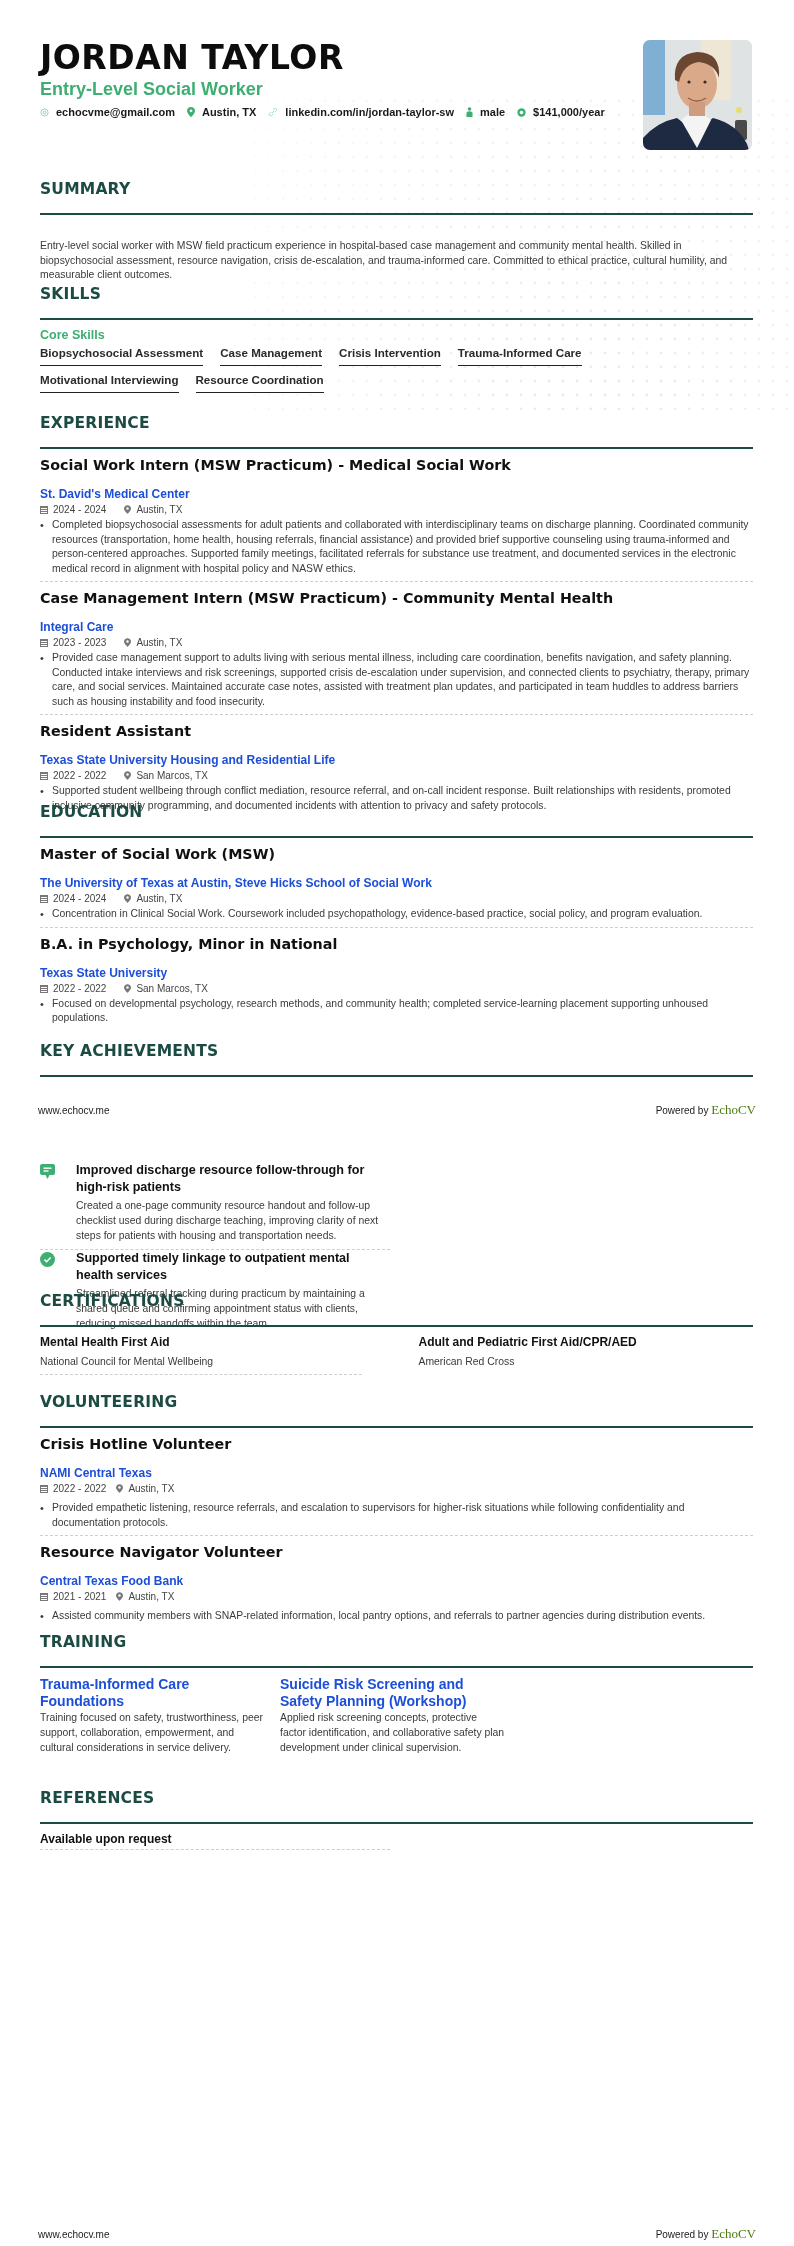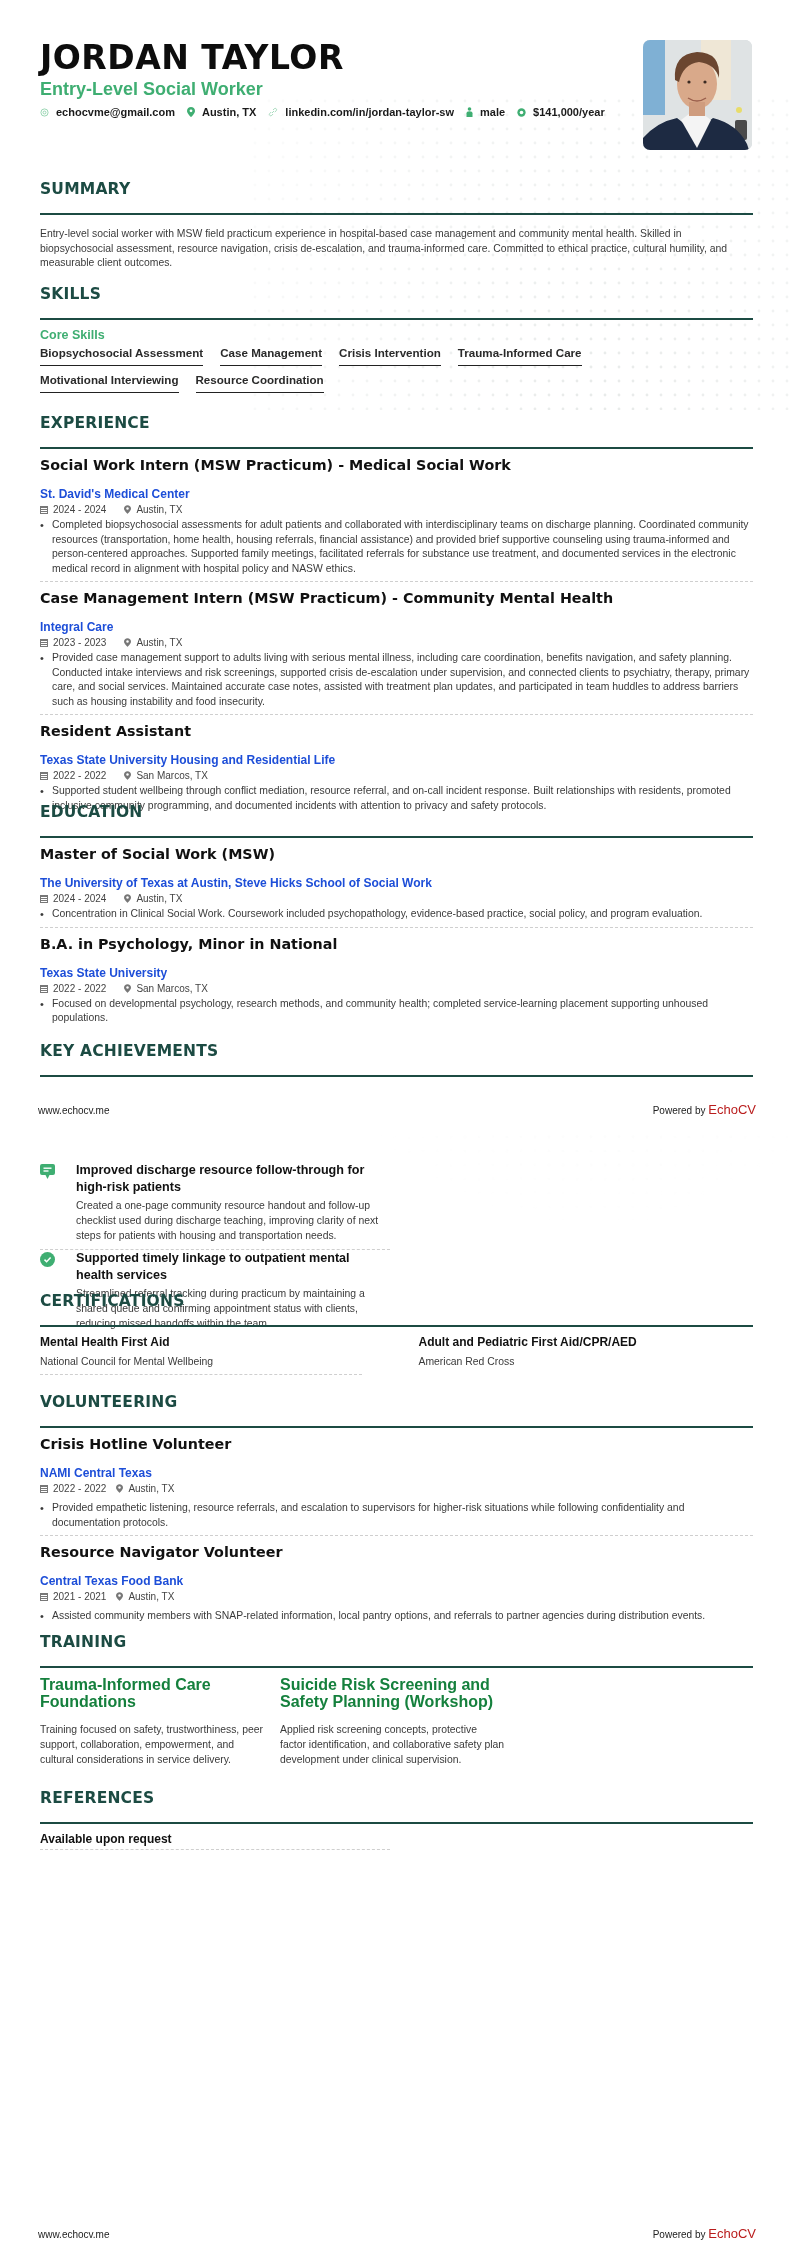--- a/index.html
+++ b/index.html
@@ -13,54 +13,54 @@
   .name { font-family: "DejaVu Sans", sans-serif; font-weight: 700; font-size: 33px; letter-spacing: 0.5px; color: #0d0d0d; line-height: 40px; }
   .role { font-family: "Liberation Sans", sans-serif; font-weight: 700; font-size: 18px; color: #3fae72; margin-top: 1px; }
   .contacts { display: flex; align-items: center; margin-top: 6px; font-size: 11px; font-weight: 700; color: #1a1a1a; }
   .contact { display: flex; align-items: center; margin-right: 12px; }
   .contact svg { margin-right: 7px; }
 
   .photo { position: absolute; left: 643px; top: 40px; width: 109px; height: 110px; border-radius: 7px; overflow: hidden; background: #cfd6da; }
 
   .section { position: absolute; left: 40px; width: 713px; }
   .sec-title { font-family: "DejaVu Sans", sans-serif; font-weight: 700; font-size: 15.5px; color: #1c4b43; letter-spacing: 0.2px; padding-bottom: 15px; border-bottom: 2.5px solid #1c4b43; }
-  .para { font-size: 10.4px; color: #3a3a3a; line-height: 14.7px; margin-top: 12px; }
+  .para { font-size: 10.4px; color: #3a3a3a; line-height: 14.7px; margin-top: 24px; }
 
   .subhead { font-weight: 700; font-size: 12.5px; color: #3fae72; margin-top: 8px; }
   .skills { display: flex; flex-wrap: wrap; margin-top: 4px; }
   .skill { font-size: 11.6px; font-weight: 700; color: #2a2a2a; padding-bottom: 6px; border-bottom: 1.5px solid #222; margin-right: 17px; margin-bottom: 7px; }
 
   .entry { padding-bottom: 5px; }
   .entry.dashed { border-bottom: 1px dashed #cfcfcf; }
   .e-title { font-family: "DejaVu Sans", sans-serif; font-weight: 700; font-size: 14.3px; color: #111; margin-top: 8px; }
   .e-org { font-weight: 700; font-size: 12px; color: #1d4ed8; margin-top: 14px; }
   .e-meta { display: flex; align-items: center; font-size: 10px; color: #444; margin-top: 3px; }
   .e-meta .m { display: flex; align-items: center; margin-right: 18px; }
   .e-meta svg { margin-right: 5px; }
   .bullet { display: flex; font-size: 10.4px; color: #3a3a3a; line-height: 14.5px; margin-top: 3px; }
   .bullet .dot { width: 12px; flex: 0 0 12px; font-size: 11px; }
 
   .footer { position: absolute; left: 38px; width: 718px; display: flex; justify-content: space-between; align-items: baseline; font-size: 10px; color: #222; }
-  .footer .brand { font-size: 13px; color: #b91c1c; }
+  .footer .brand { font-size: 13px; color: #4d7c0f; font-family: Liberation Serif, serif; }
 
   .ach-grid { display: flex; flex-direction: column; }
   .ach { width: 350px; display: flex; }
   .ach .ico { width: 36px; flex: 0 0 36px; padding-top: 2px; }
   .ach-title { font-weight: 700; font-size: 12.6px; color: #111; line-height: 16.5px; }
   .ach-desc { font-size: 10.4px; color: #3a3a3a; line-height: 14.8px; margin-top: 4px; }
 
   .cert-grid { display: flex; gap: 44px; }
   .cert { width: 350px; margin-right: 13px; padding-bottom: 7px; }
   .cert-title { font-weight: 700; font-size: 12px; color: #111; margin-top: 8px; }
   .cert-org { font-size: 10.4px; color: #3a3a3a; margin-top: 7px; }
 
   .train-grid { display: flex; }
   .train { width: 225px; margin-right: 15px; }
-  .train-title { font-weight: 700; font-size: 16px; color: #15803d; line-height: 17px; margin-top: 8px; }
-  .train-desc { font-size: 10.4px; color: #3a3a3a; line-height: 15px; margin-top: 12px; }
+  .train-title { font-weight: 700; font-size: 14px; color: #1d4ed8; line-height: 17px; margin-top: 8px; }
+  .train-desc { font-size: 10.4px; color: #3a3a3a; line-height: 15px; margin-top: 0; }
 </style>
 </head>
 <body>
 
 <div class="page">
 
   <svg class="dots" style="left:0;top:0" width="794" height="1300" viewBox="0 0 794 1300">
     <defs>
       <pattern id="dp" width="14" height="14" patternUnits="userSpaceOnUse">
         <circle cx="3" cy="3" r="1.4" fill="#e6e9e8"></circle>

